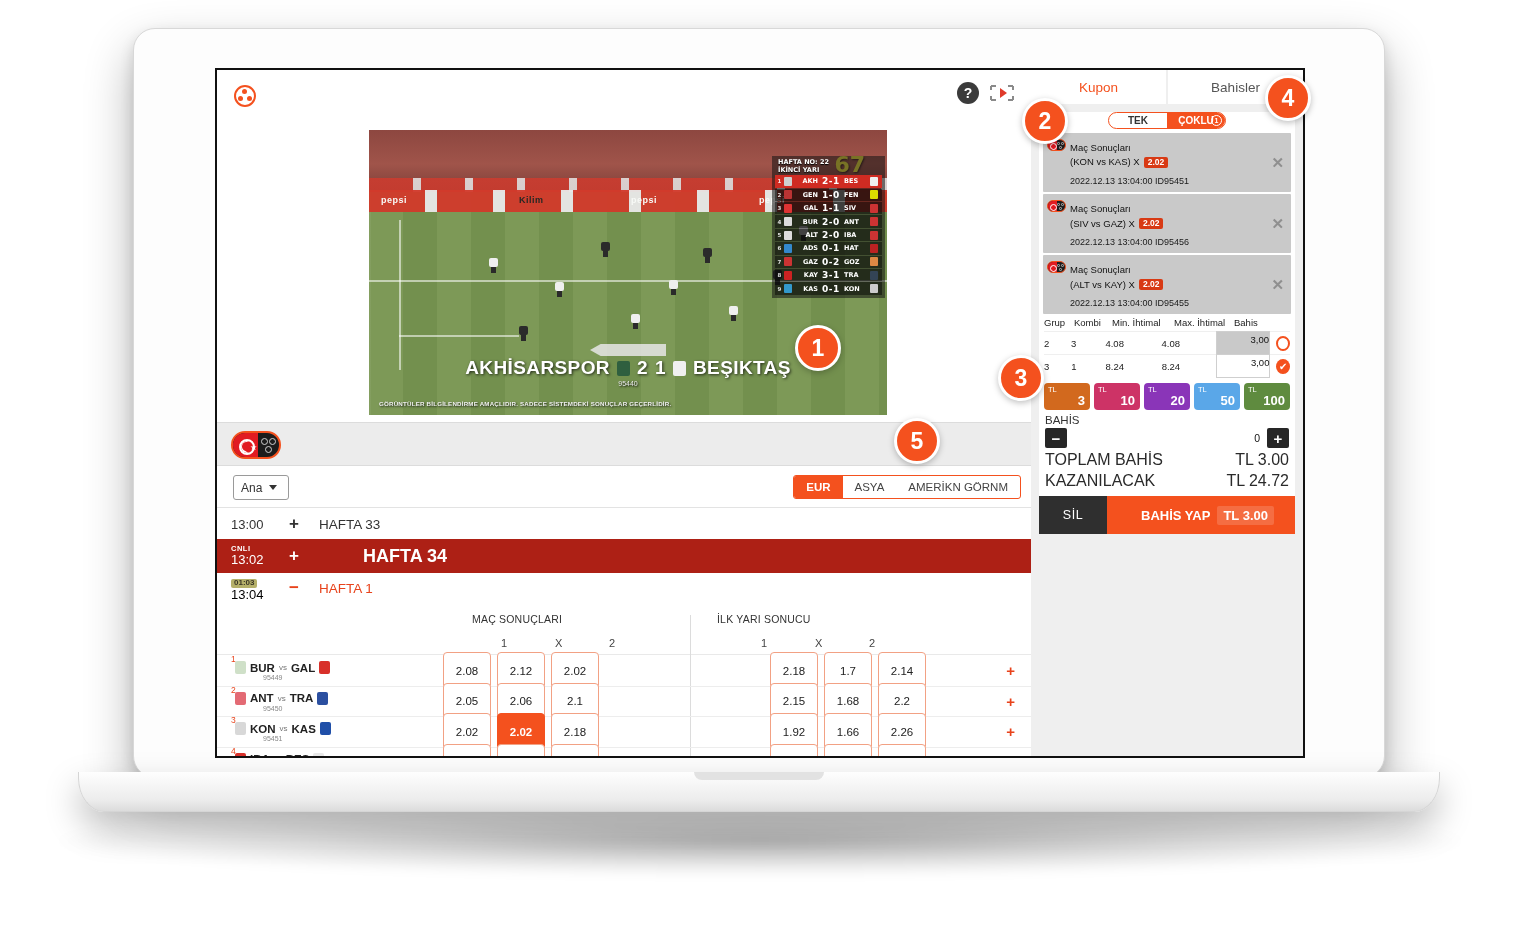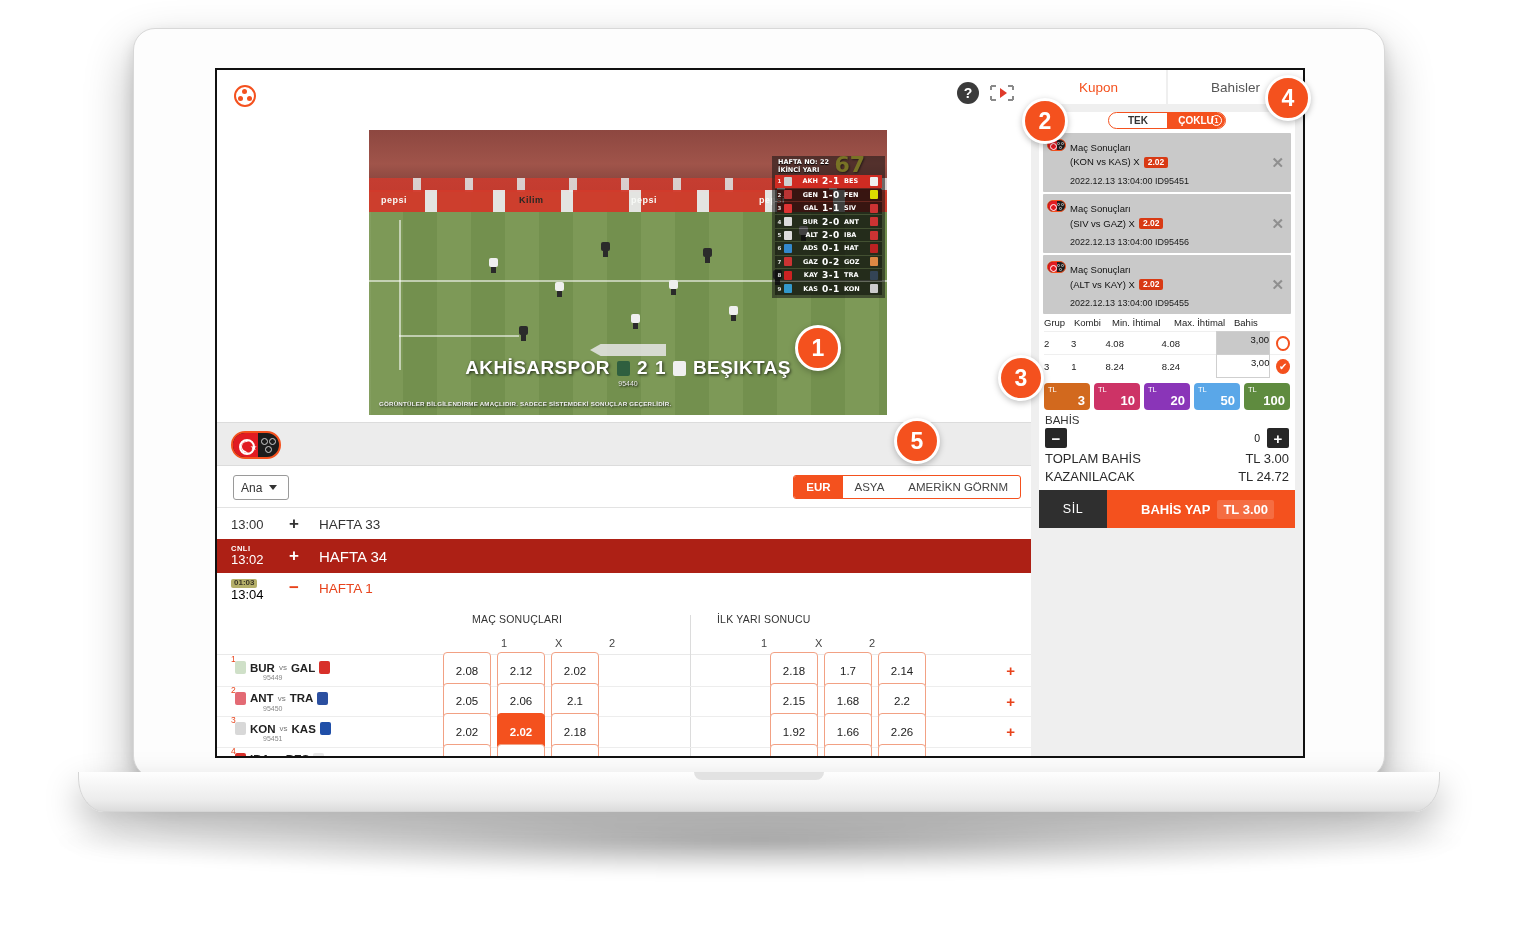--- a/index.html
+++ b/index.html
@@ -249,21 +249,21 @@
   .week-row .time { width: 52px; padding-left: 14px; color: #333; }
   .week-row .pm {
     width: 50px; text-align: center; color: #333; font-size: 17px; font-weight: bold;
   }
   .week-row .nm { font-size: 13.5px; color: #333; }
   #week-row-1 { top: 439px; }
   #week-row-2 {
     top: 469px; height: 34px; background: #ad2015; color: #fff;
   }
   #week-row-2 .time, #week-row-2 .pm, #week-row-2 .nm { color: #fff; }
-  #week-row-2 .nm { font-size: 15px; font-weight: normal; }
+  #week-row-2 .nm { font-size: 18px; font-weight: bold; margin-left: 44px; }
   #week-row-3 { top: 503px; }
   #week-row-3 .time, #week-row-3 .pm, #week-row-3 .nm { color: #e8431c; }
   .live-badge {
     display: block; font-size: 7.5px; font-weight: bold; letter-spacing: .5px;
     color: #fff; line-height: 1.1;
   }
   .time-stack { width: 52px; padding-left: 14px; line-height: 1.05; }
   .time-stack .t { font-size: 13px; }
   .mini-timer {
     display: inline-block; background: #b5b06a; color: #3a3626;
@@ -423,21 +423,21 @@
     width: 22px; height: 20px; background: #262626; color: #fff;
     display: flex; align-items: center; justify-content: center;
     font-size: 15px; font-weight: bold; border-radius: 2px;
   }
   #stepper .val {
     flex: 1; height: 20px; border: none; background: #fff;
     text-align: right; padding-right: 7px; font-size: 10.5px; line-height: 20px; color: #111;
   }
   .total-row {
     display: flex; justify-content: space-between; align-items: center;
-    font-size: 13px; color: #2a2a2a; padding: 3px 6px 0 6px;
+    font-size: 16px; color: #2a2a2a; padding: 3px 6px 0 6px;
   }
 
   #action-bar { display: flex; height: 38px; margin-top: 6px; }
   #btn-sil {
     width: 68px; background: #2f2f2f; color: #fff;
     display: flex; align-items: center; justify-content: center;
     font-size: 12.5px; letter-spacing: .5px;
   }
   #btn-bahis-yap {
     flex: 1; background: #f4511e; color: #fff;

